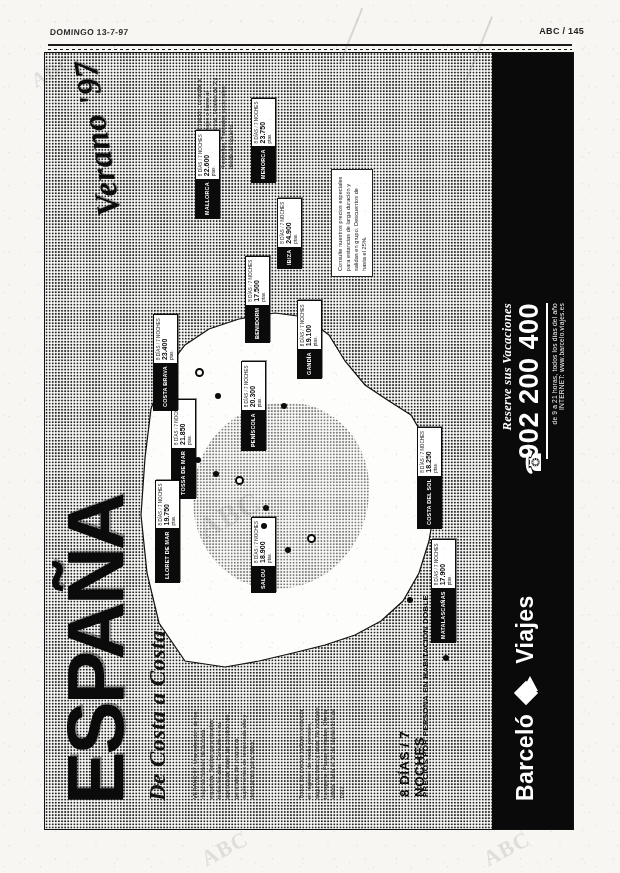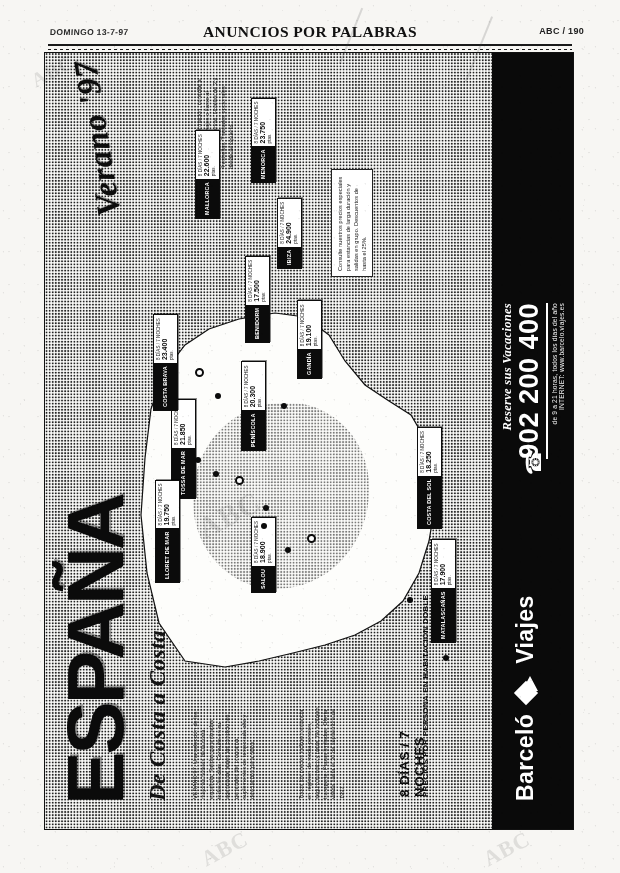--- a/index.html
+++ b/index.html
@@ -119,22 +119,21 @@
   .slash{position:absolute;width:2px;background:rgba(70,70,70,.18);
     transform:rotate(22deg);pointer-events:none;}
 </style>
 </head>
 <body>
 
 <div id="page">
 
   <div id="masthead">
     <div class="mh-date">DOMINGO 13-7-97</div>
-    <div class="mh-title">ANUNCIOS POR PALABRAS</div>
-    <div class="mh-folio">ABC  / 190</div>
+    <div class="mh-folio">ABC  / 145</div>
     <div class="mh-rule"></div>
     <div class="mh-rule2"></div>
   </div>
 
   <div id="adblock">
     <div id="adcanvas">
 
       <div class="sea"></div>
 
       <div id="iberia">

